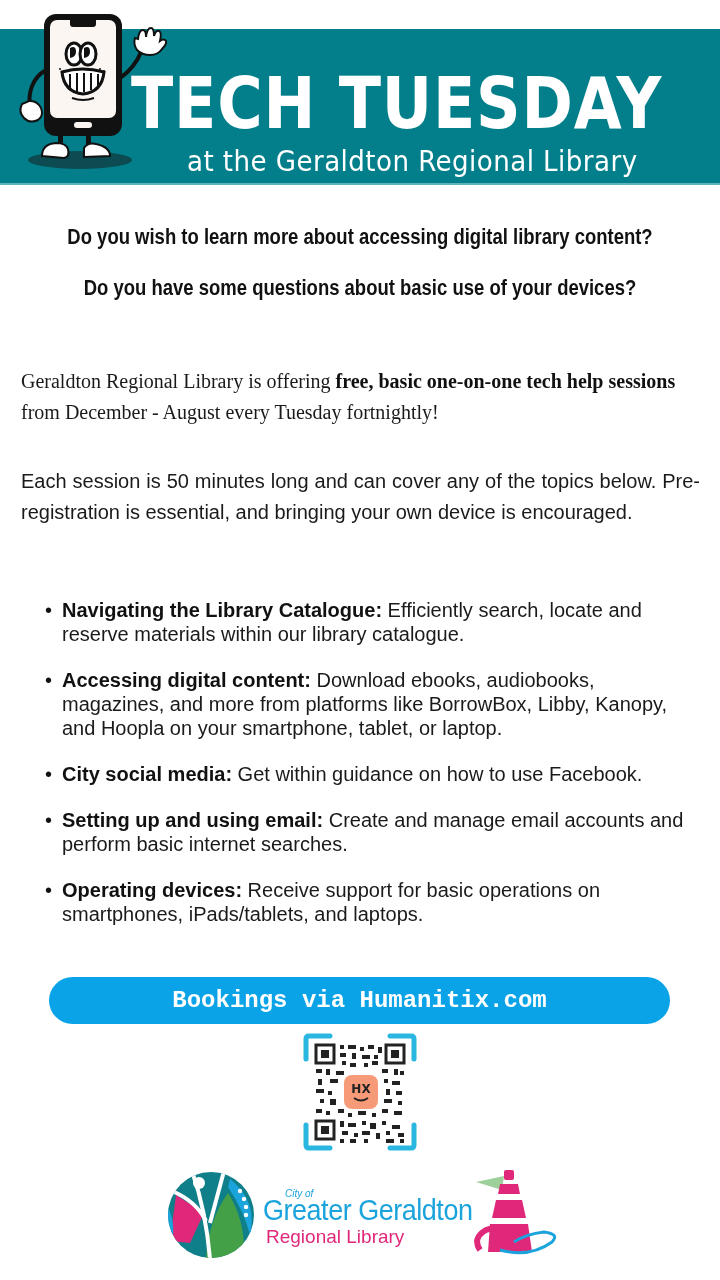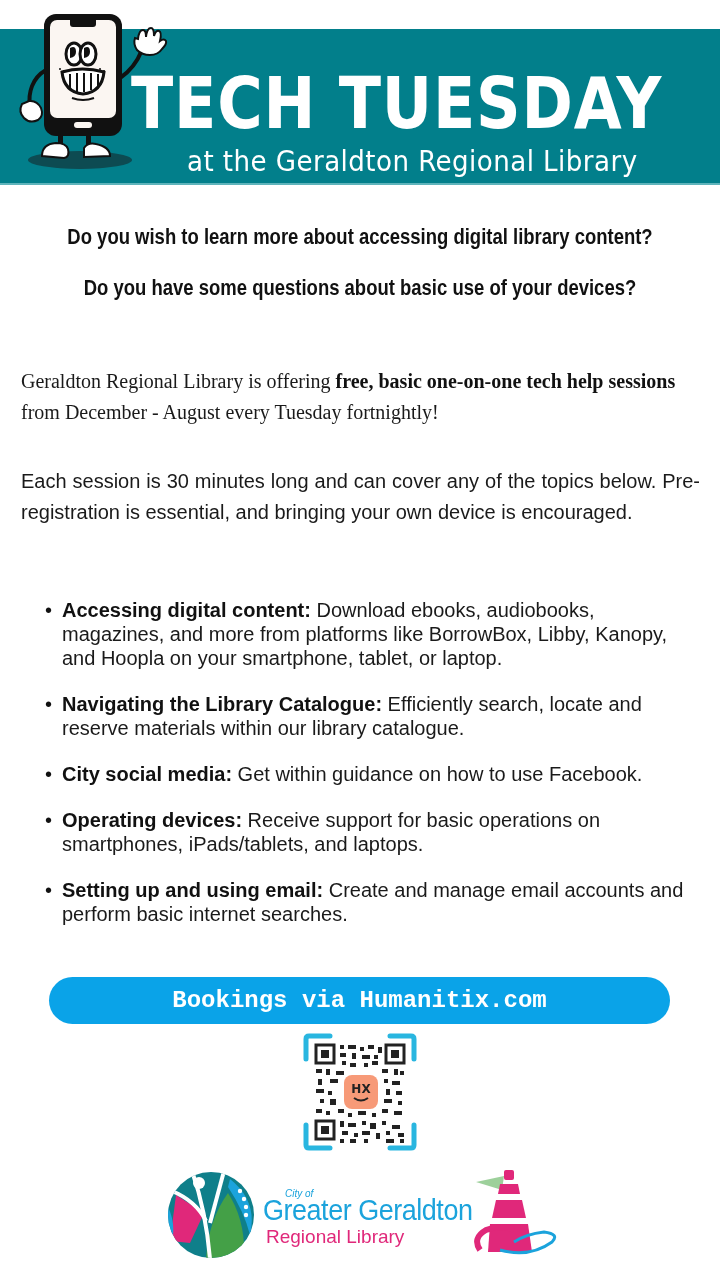--- a/index.html
+++ b/index.html
@@ -133,28 +133,28 @@
 </svg>
 
 <h1 class="title">TECH TUESDAY</h1>
 <div class="subtitle">at the Geraldton Regional Library</div>
 
 <h2 class="question q1">Do you wish to learn more about accessing digital library content?</h2>
 <h2 class="question q2">Do you have some questions about basic use of your devices?</h2>
 
 <p class="para p1"><span>Geraldton Regional Library is offering </span><b>free, basic one-on-one tech help sessions</b><span> from December - August every Tuesday fortnightly!</span></p>
 
-<p class="para p2">Each session is 30 minutes long and can cover any of the topics below.  Pre-registration is essential, and bringing your own device is encouraged.</p>
+<p class="para p2">Each session is 50 minutes long and can cover any of the topics below.  Pre-registration is essential, and bringing your own device is encouraged.</p>
 
 <ul class="topics">
+  <li class="topic"><b>Navigating the Library Catalogue:</b><span> Efficiently search, locate and reserve materials within our library catalogue.</span></li>
   <li class="topic"><b>Accessing digital content:</b><span> Download ebooks, audiobooks, magazines, and more from platforms like BorrowBox, Libby, Kanopy, and Hoopla on your smartphone, tablet, or laptop.</span></li>
-  <li class="topic"><b>Navigating the Library Catalogue:</b><span> Efficiently search, locate and reserve materials within our library catalogue.</span></li>
   <li class="topic"><b>City social media:</b><span> Get within guidance on how to use Facebook.</span></li>
+  <li class="topic"><b>Setting up and using email:</b><span> Create and manage email accounts and perform basic internet searches.</span></li>
   <li class="topic"><b>Operating devices:</b><span> Receive support for basic operations on smartphones, iPads/tablets, and laptops.</span></li>
-  <li class="topic"><b>Setting up and using email:</b><span> Create and manage email accounts and perform basic internet searches.</span></li>
 </ul>
 
 <a class="booking">Bookings via Humanitix.com</a>
 
 <svg class="qr" viewBox="0 0 116 118">
 
   <path d="M4 26 V6 Q4 3 7 3 H28" stroke="#29b6e0" stroke-width="5" fill="none" stroke-linecap="round"></path>
   <path d="M88 3 H109 Q112 3 112 6 V26" stroke="#29b6e0" stroke-width="5" fill="none" stroke-linecap="round"></path>
   <path d="M4 92 V112 Q4 115 7 115 H28" stroke="#29b6e0" stroke-width="5" fill="none" stroke-linecap="round"></path>
   <path d="M88 115 H109 Q112 115 112 112 V92" stroke="#29b6e0" stroke-width="5" fill="none" stroke-linecap="round"></path>

